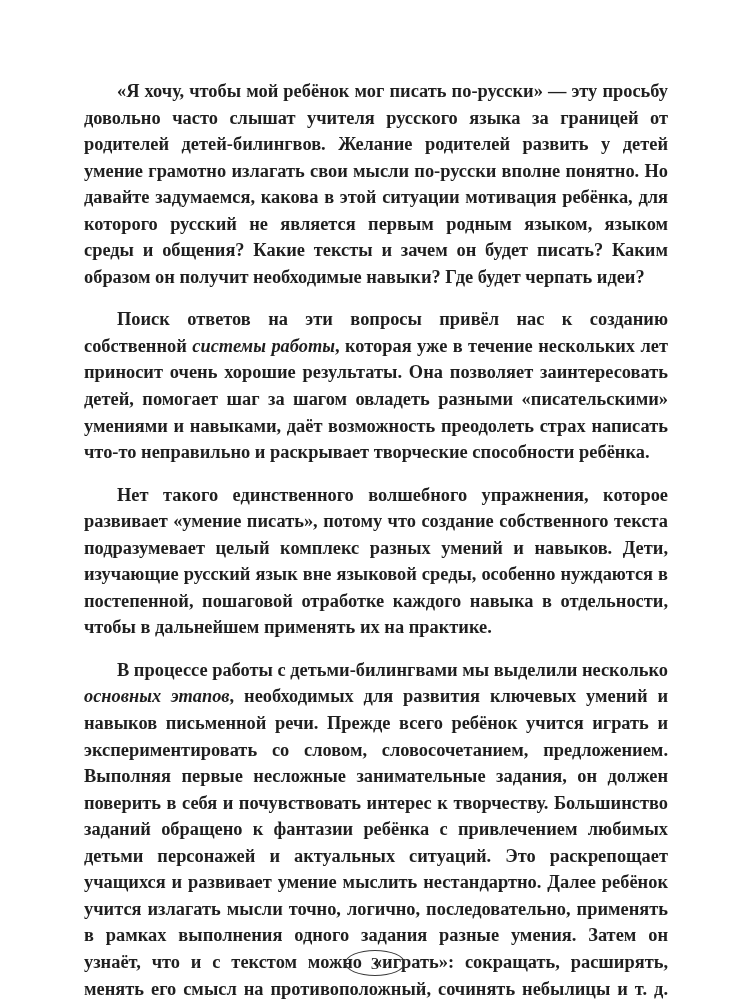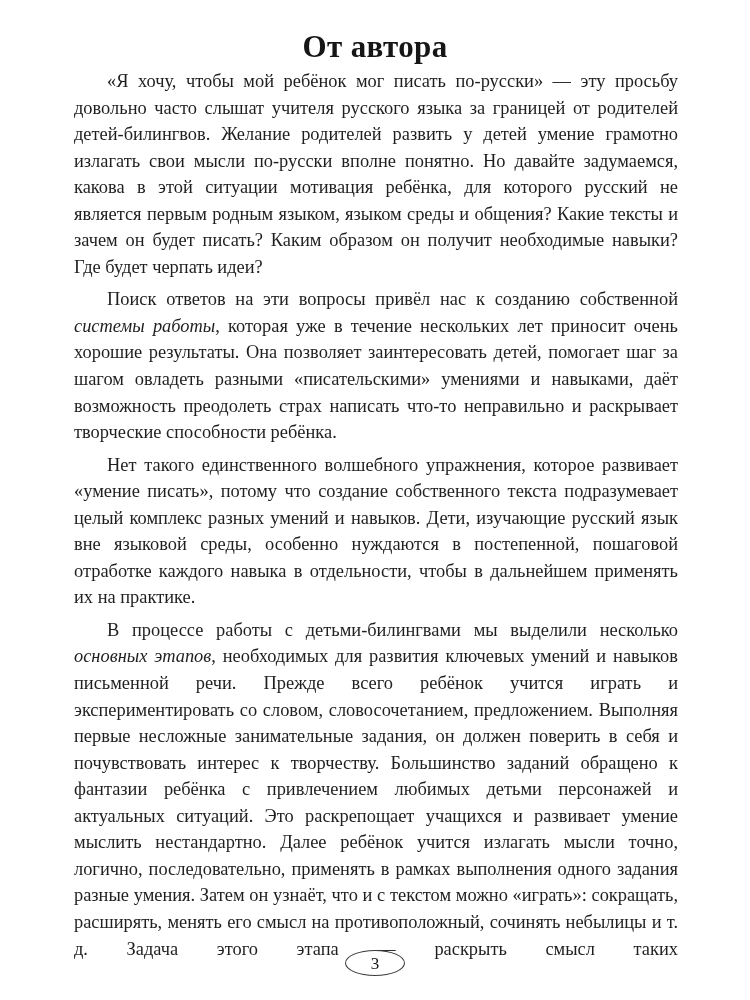--- a/index.html
+++ b/index.html
@@ -36,23 +36,24 @@
     left: 68px;
     width: 616px;
     font-size: 18.4px;
     line-height: 26.55px;
     text-align: justify;
     text-justify: inter-word;
     color: #1f1f1f;
     hyphens: manual;
   }
   .body-text p {
-    margin: 6px;
+    margin: 16px;
     padding: 0;
     text-indent: 33px;
+    font-weight: bold;
   }
   .body-text p:last-child {
     text-align-last: justify;
   }
   .body-text i {
     font-style: italic;
   }
   .page-number {
     position: absolute;
     left: 345px;
@@ -68,21 +69,20 @@
     font-size: 17px;
     color: #161616;
     line-height: 1;
   }
 </style>
 </head>
 <body>
 
 <div class="page">
 
-  <h1 class="page-title">От автора</h1>
 
   <div class="body-text">
       <p><span>«Я хочу, чтобы мой ребёнок мог писать по-русски» — эту просьбу довольно часто слышат учителя русского языка за границей от родителей детей-билингвов. Желание родителей развить у детей умение грамотно излагать свои мысли по-русски вполне понятно. Но давайте задумаемся, какова в этой ситуации мотивация ребёнка, для которого русский не является первым родным языком, языком среды и общения? Какие тексты и зачем он будет писать? Каким образом он получит необходимые навыки? Где будет черпать идеи?</span></p>
       <p><span>Поиск ответов на эти вопросы привёл нас к созданию собственной </span><i>системы работы</i><span>, которая уже в течение нескольких лет приносит очень хорошие результаты. Она позволяет заинтересовать детей, помогает шаг за шагом овладеть разными «писательскими» умениями и навыками, даёт возможность преодолеть страх написать что-то неправильно и раскрывает творческие способности ребёнка.</span></p>
       <p><span>Нет такого единственного волшебного упражнения, которое развивает «умение писать», потому что создание собственного текста подразумевает целый комплекс разных умений и навыков. Дети, изучающие русский язык вне языковой среды, особенно нуждаются в постепенной, пошаговой отработке каждого навыка в отдельности, чтобы в дальнейшем применять их на практике.</span></p>
       <p><span>В процессе работы с детьми-билингвами мы выделили несколько </span><i>основных этапов</i><span>, необходимых для развития ключевых умений и навыков письменной речи. Прежде всего ребёнок учится играть и экспериментировать со словом, словосочетанием, предложением. Выполняя первые несложные занимательные задания, он должен поверить в себя и почувствовать интерес к творчеству. Большинство заданий обращено к фантазии ребёнка с привлечением любимых детьми персонажей и актуальных ситуаций. Это раскрепощает учащихся и развивает умение мыслить нестандартно. Далее ребёнок учится излагать мысли точно, логично, последовательно, применять в рамках выполнения одного задания разные умения. Затем он узнаёт, что и с текстом можно «играть»: сокращать, расширять, менять его смысл на противоположный, сочинять небылицы и т. д. Задача этого этапа — раскрыть смысл таких</span></p>
     </div>
 
   <div class="page-number">
     <span>3</span>

